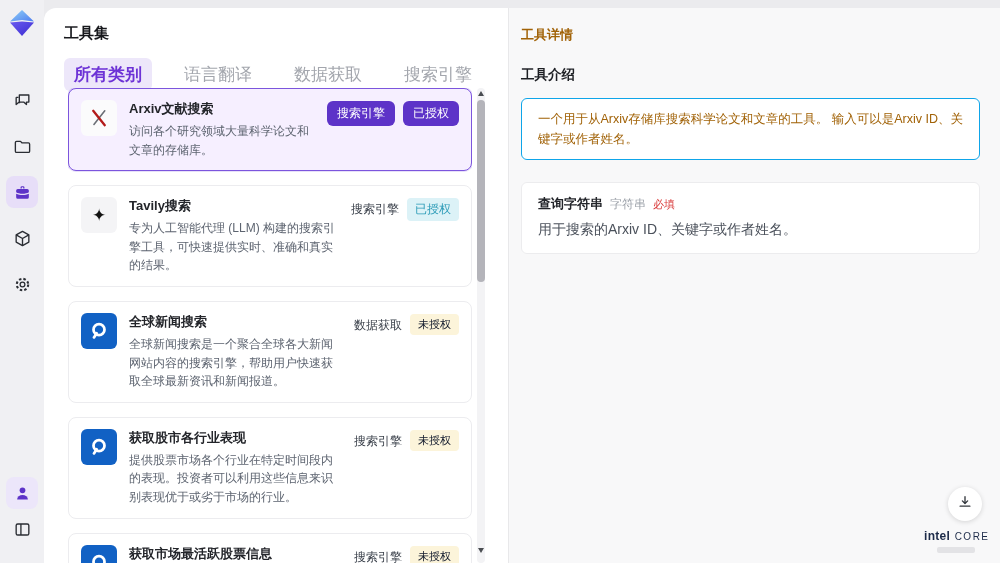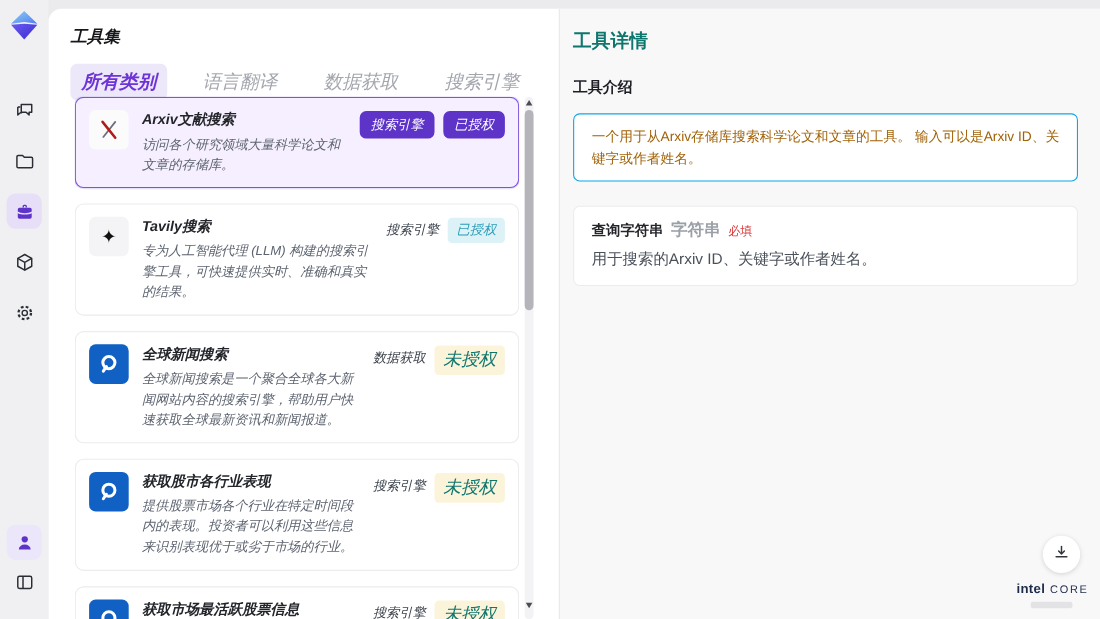--- a/index.html
+++ b/index.html
@@ -21,21 +21,21 @@
   .rb-gear { margin-top:14px; }
   .rail-spacer { flex:1; }
   .rb-user { background:#ece6fa; }
   .rb-panel { margin:4px 0 18px 0; }
 
   
   .card { position:absolute; left:44px; top:8px; width:956px; height:555px; background:#ffffff;
           border-top-left-radius:12px; overflow:hidden; }
 
   
-  .list-panel { position:absolute; left:0; top:0; width:464px; height:100%;font-style:italic; }
+  .list-panel { position:absolute; left:0; top:0; width:464px; height:100%; }
   .lp-title { position:absolute; left:20px; top:16px; font-size:15px; font-weight:bold; color:#17181c; }
   .tabs { position:absolute; left:20px; top:50px; display:flex; align-items:center; gap:22px; }
   .tab { font-size:17px; color:#a3a6ad; cursor:pointer; padding:5px 10px; border-radius:6px; white-space:nowrap; }
   .tab.active { background:#ede7fa; color:#6d33d6; font-weight:bold; }
 
   .tool-list { position:absolute; left:24px; top:80px; width:404px; height:475px; overflow:hidden;
                display:flex; flex-direction:column; gap:14px; }
   .tool { display:flex; align-items:flex-start; background:#ffffff; border:1px solid #ececef;
           border-radius:8px; padding:11px 12px; cursor:pointer; flex:none; }
   .tool.selected { background:#f6efff; border:1.5px solid #7c55dd; box-shadow:0 0 0 1px rgba(124,85,221,.18); }
@@ -44,42 +44,42 @@
   .t-icon.white { background:#fbfbfc; }
   .t-icon.lightgray { background:#f4f4f6; }
   .t-icon.blue { background:#1161c4; }
   .t-body { flex:1; min-width:0; margin-right:10px; }
   .t-name { font-size:13px; font-weight:bold; color:#23252a; margin-bottom:4px; }
   .t-desc { font-size:12px; color:#5d6470; line-height:1.55; }
   .t-badges { display:flex; gap:8px; align-items:flex-start; flex:none; padding-top:1px; }
   .badge-solid { background:#5d33c8; color:#ffffff; font-size:12px; padding:4px 10px; border-radius:6px; white-space:nowrap; }
   .cat-text { font-size:12px; color:#3c424c; padding:3px 0; white-space:nowrap; }
   .badge-teal { background:#dcf2f7; color:#2d9cb8; font-size:12px; padding:3px 8px; border-radius:4px; white-space:nowrap; }
-  .badge-yellow { background:#fcf4da; color:#0f766e; font-size:16px; padding:3px 8px; border-radius:4px; white-space:nowrap; }
+  .badge-yellow { background:#fcf4da; color:#0f172a; font-size:11px; padding:3px 8px; border-radius:4px; white-space:nowrap; }
   .sparkle { font-size:17px; color:#111; line-height:1; }
 
   
   .sb-track { position:absolute; left:433px; top:80px; width:8px; height:475px; background:#f3f3f5; border-radius:4px; }
   .sb-thumb { position:absolute; left:433px; top:92px; width:8px; height:182px; background:#b4b4ba; border-radius:4px; cursor:pointer; }
   .sb-arrow { position:absolute; left:434px; width:0; height:0; border-left:3.5px solid transparent;
               border-right:3.5px solid transparent; cursor:pointer; }
   .sb-up { top:83px; border-bottom:5px solid #4a4d52; }
   .sb-down { top:540px; border-top:5px solid #4a4d52; }
 
   
   .detail-panel { position:absolute; left:464px; top:0; right:0; height:100%; background:#f8f8f9;
                   border-left:1px solid #e8e8ea; padding:18px 20px 0 12px; }
-  .dp-title { font-size:17px; font-weight:bold; color:#0f766e; margin-bottom:22px; }
+  .dp-title { font-size:13px; font-weight:bold; color:#a16207; margin-bottom:22px; }
   .dp-sub { font-size:13.5px; font-weight:bold; color:#1d1f24; margin-bottom:14px; }
   .dp-card { background:#ffffff; border:1px solid #0ea5e9; border-radius:6px; padding:10px 16px;
              font-size:12.5px; color:#a16207; line-height:1.6; margin-bottom:22px; }
   .param-card { background:#ffffff; border:1px solid #ececee; border-radius:6px; padding:12px 16px 14px 16px; }
   .param-head { display:flex; align-items:baseline; gap:7px; margin-bottom:8px; }
   .param-name { font-size:13px; font-weight:bold; color:#23252a; }
-  .param-type { font-size:15px; color:#9ba0a8;font-weight:bold; }
+  .param-type { font-size:12px; color:#9ba0a8; }
   .param-req { font-size:11px; color:#d93a3a; }
   .param-desc { font-size:14px; color:#4b515b; }
 
   
   .dl-btn { position:absolute; right:18px; bottom:42px; width:34px; height:34px; border-radius:50%;
             background:#ffffff; box-shadow:0 1px 5px rgba(0,0,0,.15); display:flex; align-items:center;
             justify-content:center; cursor:pointer; z-index:5; }
   .brand { position:absolute; right:12px; bottom:10px; width:64px; text-align:center; z-index:5; }
   .brand-line { color:#1d2b49; white-space:nowrap; }
   .brand-intel { font-size:12px; font-weight:bold; letter-spacing:.3px; }

